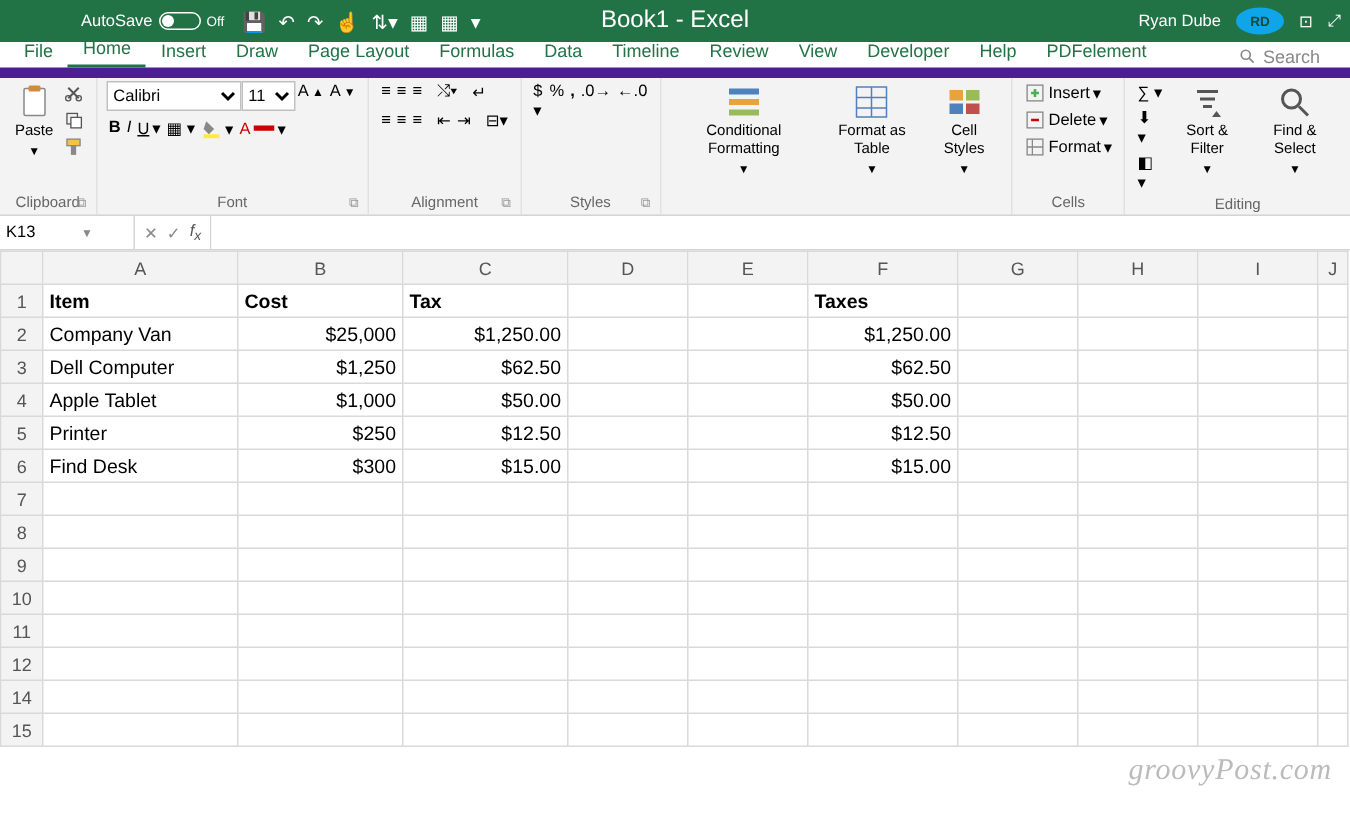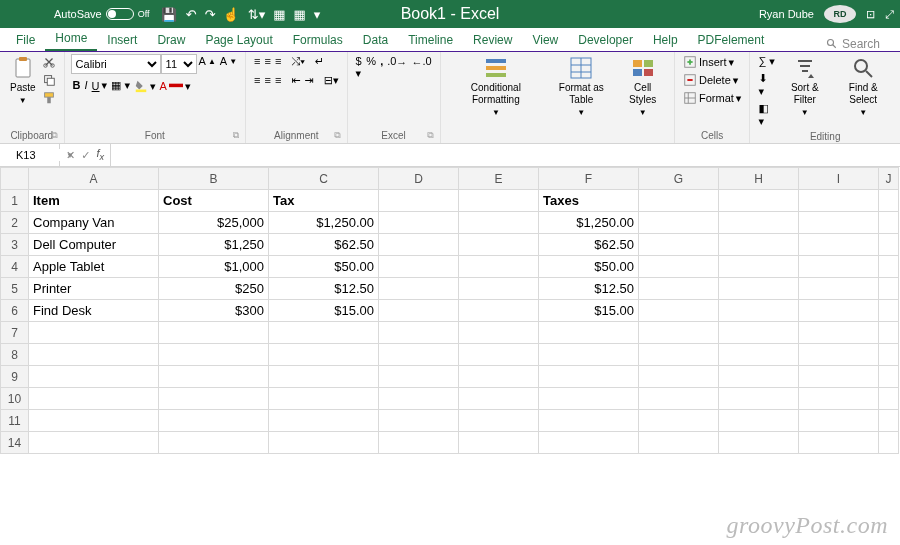--- a/index.html
+++ b/index.html
@@ -7,24 +7,24 @@
 
 
 .titlebar { height: 28px; background: #217346; color: #fff; display: flex; align-items: center; padding: 0 6px; font-size: 11px; }
 .titlebar .autosave { display: flex; align-items: center; gap: 4px; margin-right: 8px; margin-left: 48px; }
 .titlebar .toggle { width: 28px; height: 12px; border: 1px solid #fff; border-radius: 8px; position: relative; }
 .titlebar .toggle::after { content:""; position:absolute; left:1px; top:1px; width:8px; height:8px; background:#fff; border-radius:50%; }
 .titlebar .qat { display: flex; gap: 8px; margin-left: 4px; }
 .titlebar .qat span { font-size: 13px; line-height: 1; cursor: pointer; }
 .titlebar .title { position:absolute; left:50%; transform:translateX(-50%); font-size:16px; }
 .titlebar .right { margin-left:auto; display:flex; align-items:center; gap:10px; }
-.titlebar .avatar { width:32px; height:18px; border-radius:50%; background:#e5e5e5; color:#154b2f; font-size:9px; display:flex; align-items:center; justify-content:center; font-weight:600; }
-
-
-.tabs { height: 24px; background:#fff; border-bottom:1px solid #4c1d95; display:flex; align-items:flex-end; padding-left:6px; font-size:12px; }
+.titlebar .avatar { width:32px; height:18px; border-radius:50%; background:#0ea5e9; color:#154b2f; font-size:9px; display:flex; align-items:center; justify-content:center; font-weight:600; }
+
+
+.tabs { height: 24px; background:#fff; border-bottom:7px solid #4c1d95; display:flex; align-items:flex-end; padding-left:6px; font-size:12px; }
 .tabs .tab { padding:4px 10px; color:#217346; cursor:pointer; }
 .tabs .tab.active { border-bottom:2px solid #217346; color:#217346; font-weight:400; }
 .tabs .file { color:#217346; }
 .tabs .search { margin-left:auto; display:flex; align-items:center; gap:4px; padding-right:20px; color:#888;margin-top:16px; }
 .tabs .search svg { width:12px; height:12px; }
 
 
 .ribbon { height: 92px; background:#f3f3f3; border-bottom:1px solid #d4d4d4; display:flex; font-size:11px; }
 .group { border-right:1px solid #e1e1e1; padding:2px 6px 0 6px; display:flex; flex-direction:column; justify-content:space-between; }
 .group-label { text-align:center; color:#666; font-size:10px; padding:2px 0; position:relative; }
@@ -35,40 +35,40 @@
 .btn svg { width:14px; height:14px; }
 select,input.fontbox { border:1px solid #c0c0c0; font-size:11px; height:20px; background:#fff; }
 select.fontname { width:90px; }
 select.fontsize { width:36px; }
 .icon14 { width:14px; height:14px; display:inline-block; }
 .bigbtn { display:flex; flex-direction:column; align-items:center; gap:2px; padding:2px 4px; cursor:pointer; font-size:10px; line-height:1.2; text-align:center; }
 .bigbtn svg { width:24px; height:24px; }
 
 
 .fbar { height:23px; border-bottom:1px solid #d4d4d4; display:flex; align-items:stretch; }
-.namebox { width:60px; border-right:1px solid #d4d4d4; display:flex; align-items:center; padding:0 16px; font-size:11px; }
+.namebox { width:90px; border-right:1px solid #d4d4d4; display:flex; align-items:center; padding:0 4px; font-size:11px; }
 .namebox input { border:none; width:50px; font-size:11px; outline:none; }
 .fx-controls { display:flex; align-items:center; gap:6px; padding:0 6px; border-right:1px solid #d4d4d4; color:#888; font-size:11px; }
 .fx-controls .fx { font-style:italic; color:#555; }
 .formula-input { flex:1; border:none; outline:none; padding:0 4px; font-size:11px; }
 
 
 .grid-wrap { position:relative; }
 table.grid { border-collapse:collapse; table-layout:fixed; }
 table.grid th, table.grid td { border:1px solid #d9d9d9; height:22px; padding:0 4px; font-size:13px; white-space:nowrap; overflow:hidden; }
 table.grid th { background:#f3f3f3; font-weight:400; color:#555; text-align:center; font-size:12px; }
 table.grid th.corner { background:#f3f3f3; width:28px; }
 th.rowhdr { width:28px; text-align:center; background:#f3f3f3; }
 .colA { width:130px; } .colB{width:110px;} .colC{width:110px;} .colD{width:80px;} .colE{width:80px;} .colF{width:100px;} .colG{width:80px;} .colH{width:80px;} .colI{width:80px;} .colJ{width:20px;}
 td.sel { outline:2px solid #217346; outline-offset:-2px; }
 .bold { font-weight:bold; }
 .right { text-align:right; }
 
 
-.watermark { position:absolute; right:12px; bottom:6px; font-size:24px; color:#bbb; font-style:italic; font-family:Georgia,serif; letter-spacing:.5px;text-align:center; }
+.watermark { position:absolute; right:12px; bottom:20px; font-size:20px; color:#bbb; font-style:italic; font-family:Georgia,serif; letter-spacing:.5px;text-align:center; }
 </style>
 </head>
 <body>
 
 <div class="titlebar">
   <div class="autosave">
     <span>AutoSave</span>
     <span class="toggle"></span>
     <span style="font-size:9px;">Off</span>
   </div>
@@ -199,21 +199,21 @@
       <div class="ctrl-row">
         <span class="btn">$ ▾</span>
         <span class="btn">%</span>
         <span class="btn">
             <b>,</b>
           </span>
         <span class="btn">.0→</span>
         <span class="btn">←.0</span>
       </div>
     </div>
-    <div class="group-label"><span>Excel</span><span class="launcher">⧉</span></div>
+    <div class="group-label"><span>Styles</span><span class="launcher">⧉</span></div>
   </div>
 
   <div class="group">
     <div class="ctrl-row">
       <div class="bigbtn">
         <svg viewBox="0 0 24 24">
             <rect x="2" y="3" width="20" height="4" fill="#4f81bd"></rect>
             <rect x="2" y="10" width="20" height="4" fill="#e8a33d"></rect>
             <rect x="2" y="17" width="20" height="4" fill="#9bbb59"></rect>
           </svg>
@@ -458,21 +458,47 @@
           <td class="colC"></td>
           <td class="colD"></td>
           <td class="colE"></td>
           <td class="colF"></td>
           <td class="colG"></td>
           <td class="colH"></td>
           <td class="colI"></td>
           <td class="colJ"></td>
         </tr>
         <tr>
+          <th class="rowhdr">12</th>
+          <td class="colA"></td>
+          <td class="colB"></td>
+          <td class="colC"></td>
+          <td class="colD"></td>
+          <td class="colE"></td>
+          <td class="colF"></td>
+          <td class="colG"></td>
+          <td class="colH"></td>
+          <td class="colI"></td>
+          <td class="colJ"></td>
+        </tr>
+        <tr>
           <th class="rowhdr">14</th>
+          <td class="colA"></td>
+          <td class="colB"></td>
+          <td class="colC"></td>
+          <td class="colD"></td>
+          <td class="colE"></td>
+          <td class="colF"></td>
+          <td class="colG"></td>
+          <td class="colH"></td>
+          <td class="colI"></td>
+          <td class="colJ"></td>
+        </tr>
+        <tr>
+          <th class="rowhdr">15</th>
           <td class="colA"></td>
           <td class="colB"></td>
           <td class="colC"></td>
           <td class="colD"></td>
           <td class="colE"></td>
           <td class="colF"></td>
           <td class="colG"></td>
           <td class="colH"></td>
           <td class="colI"></td>
           <td class="colJ"></td>

